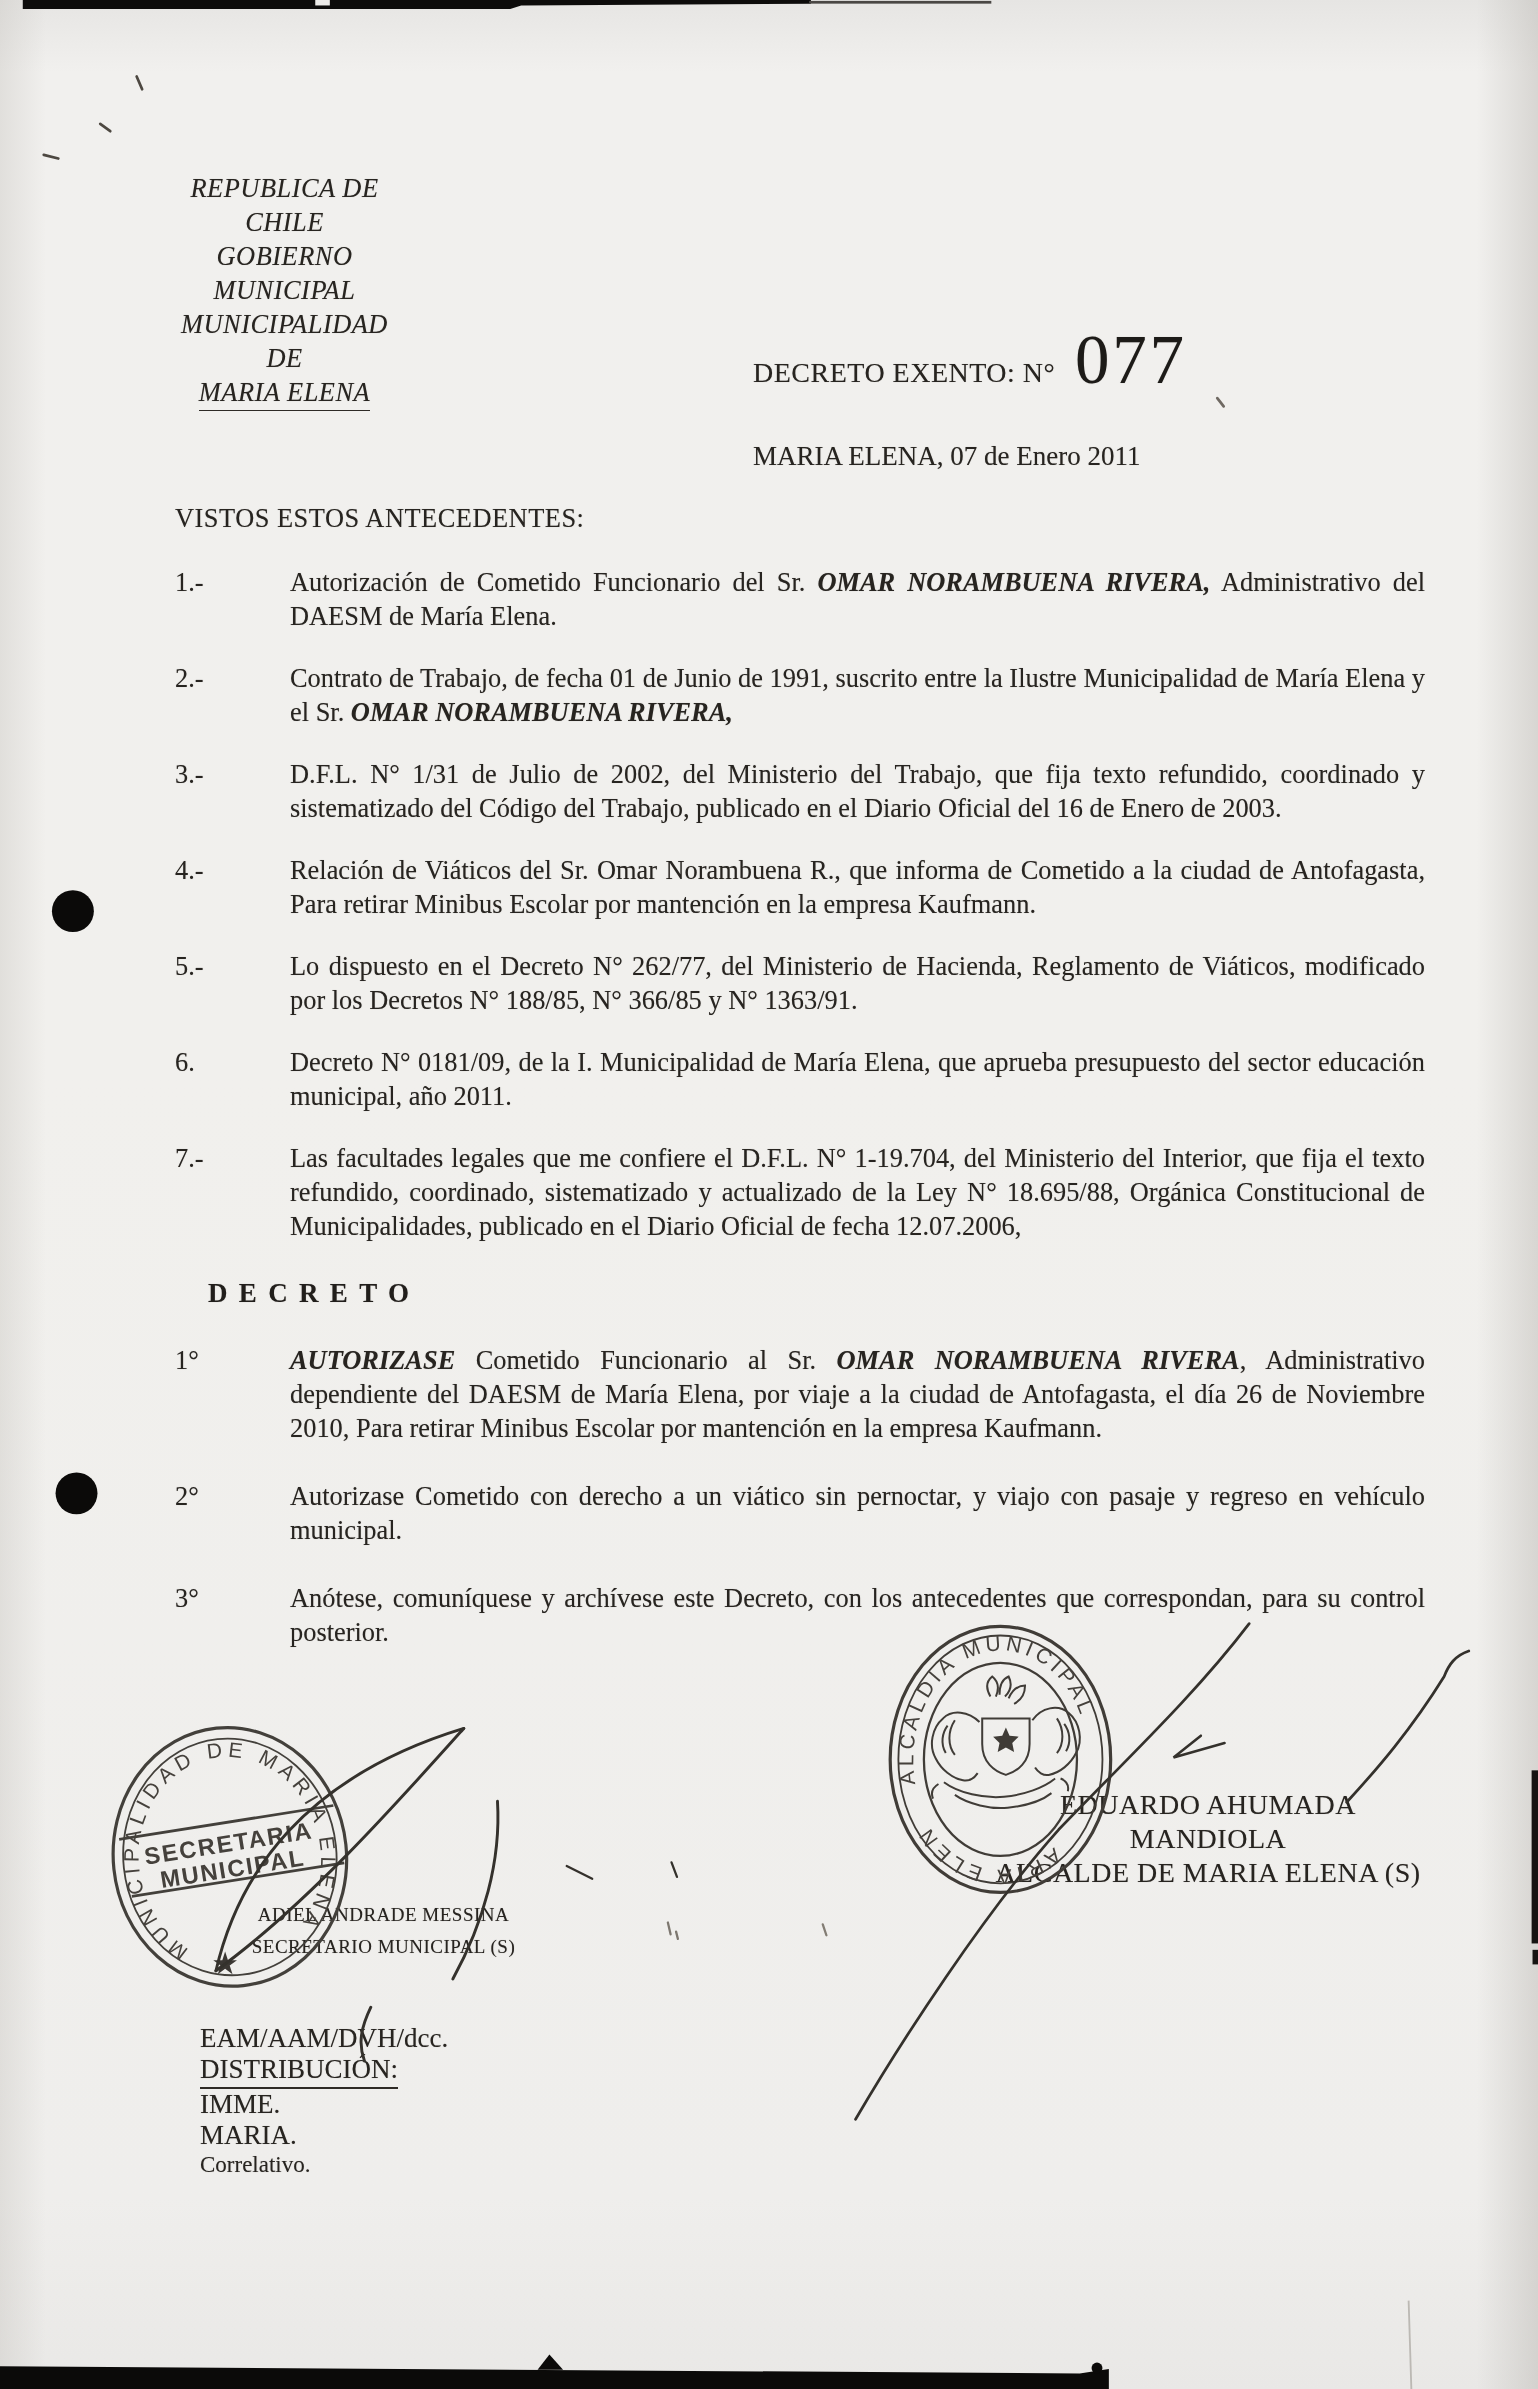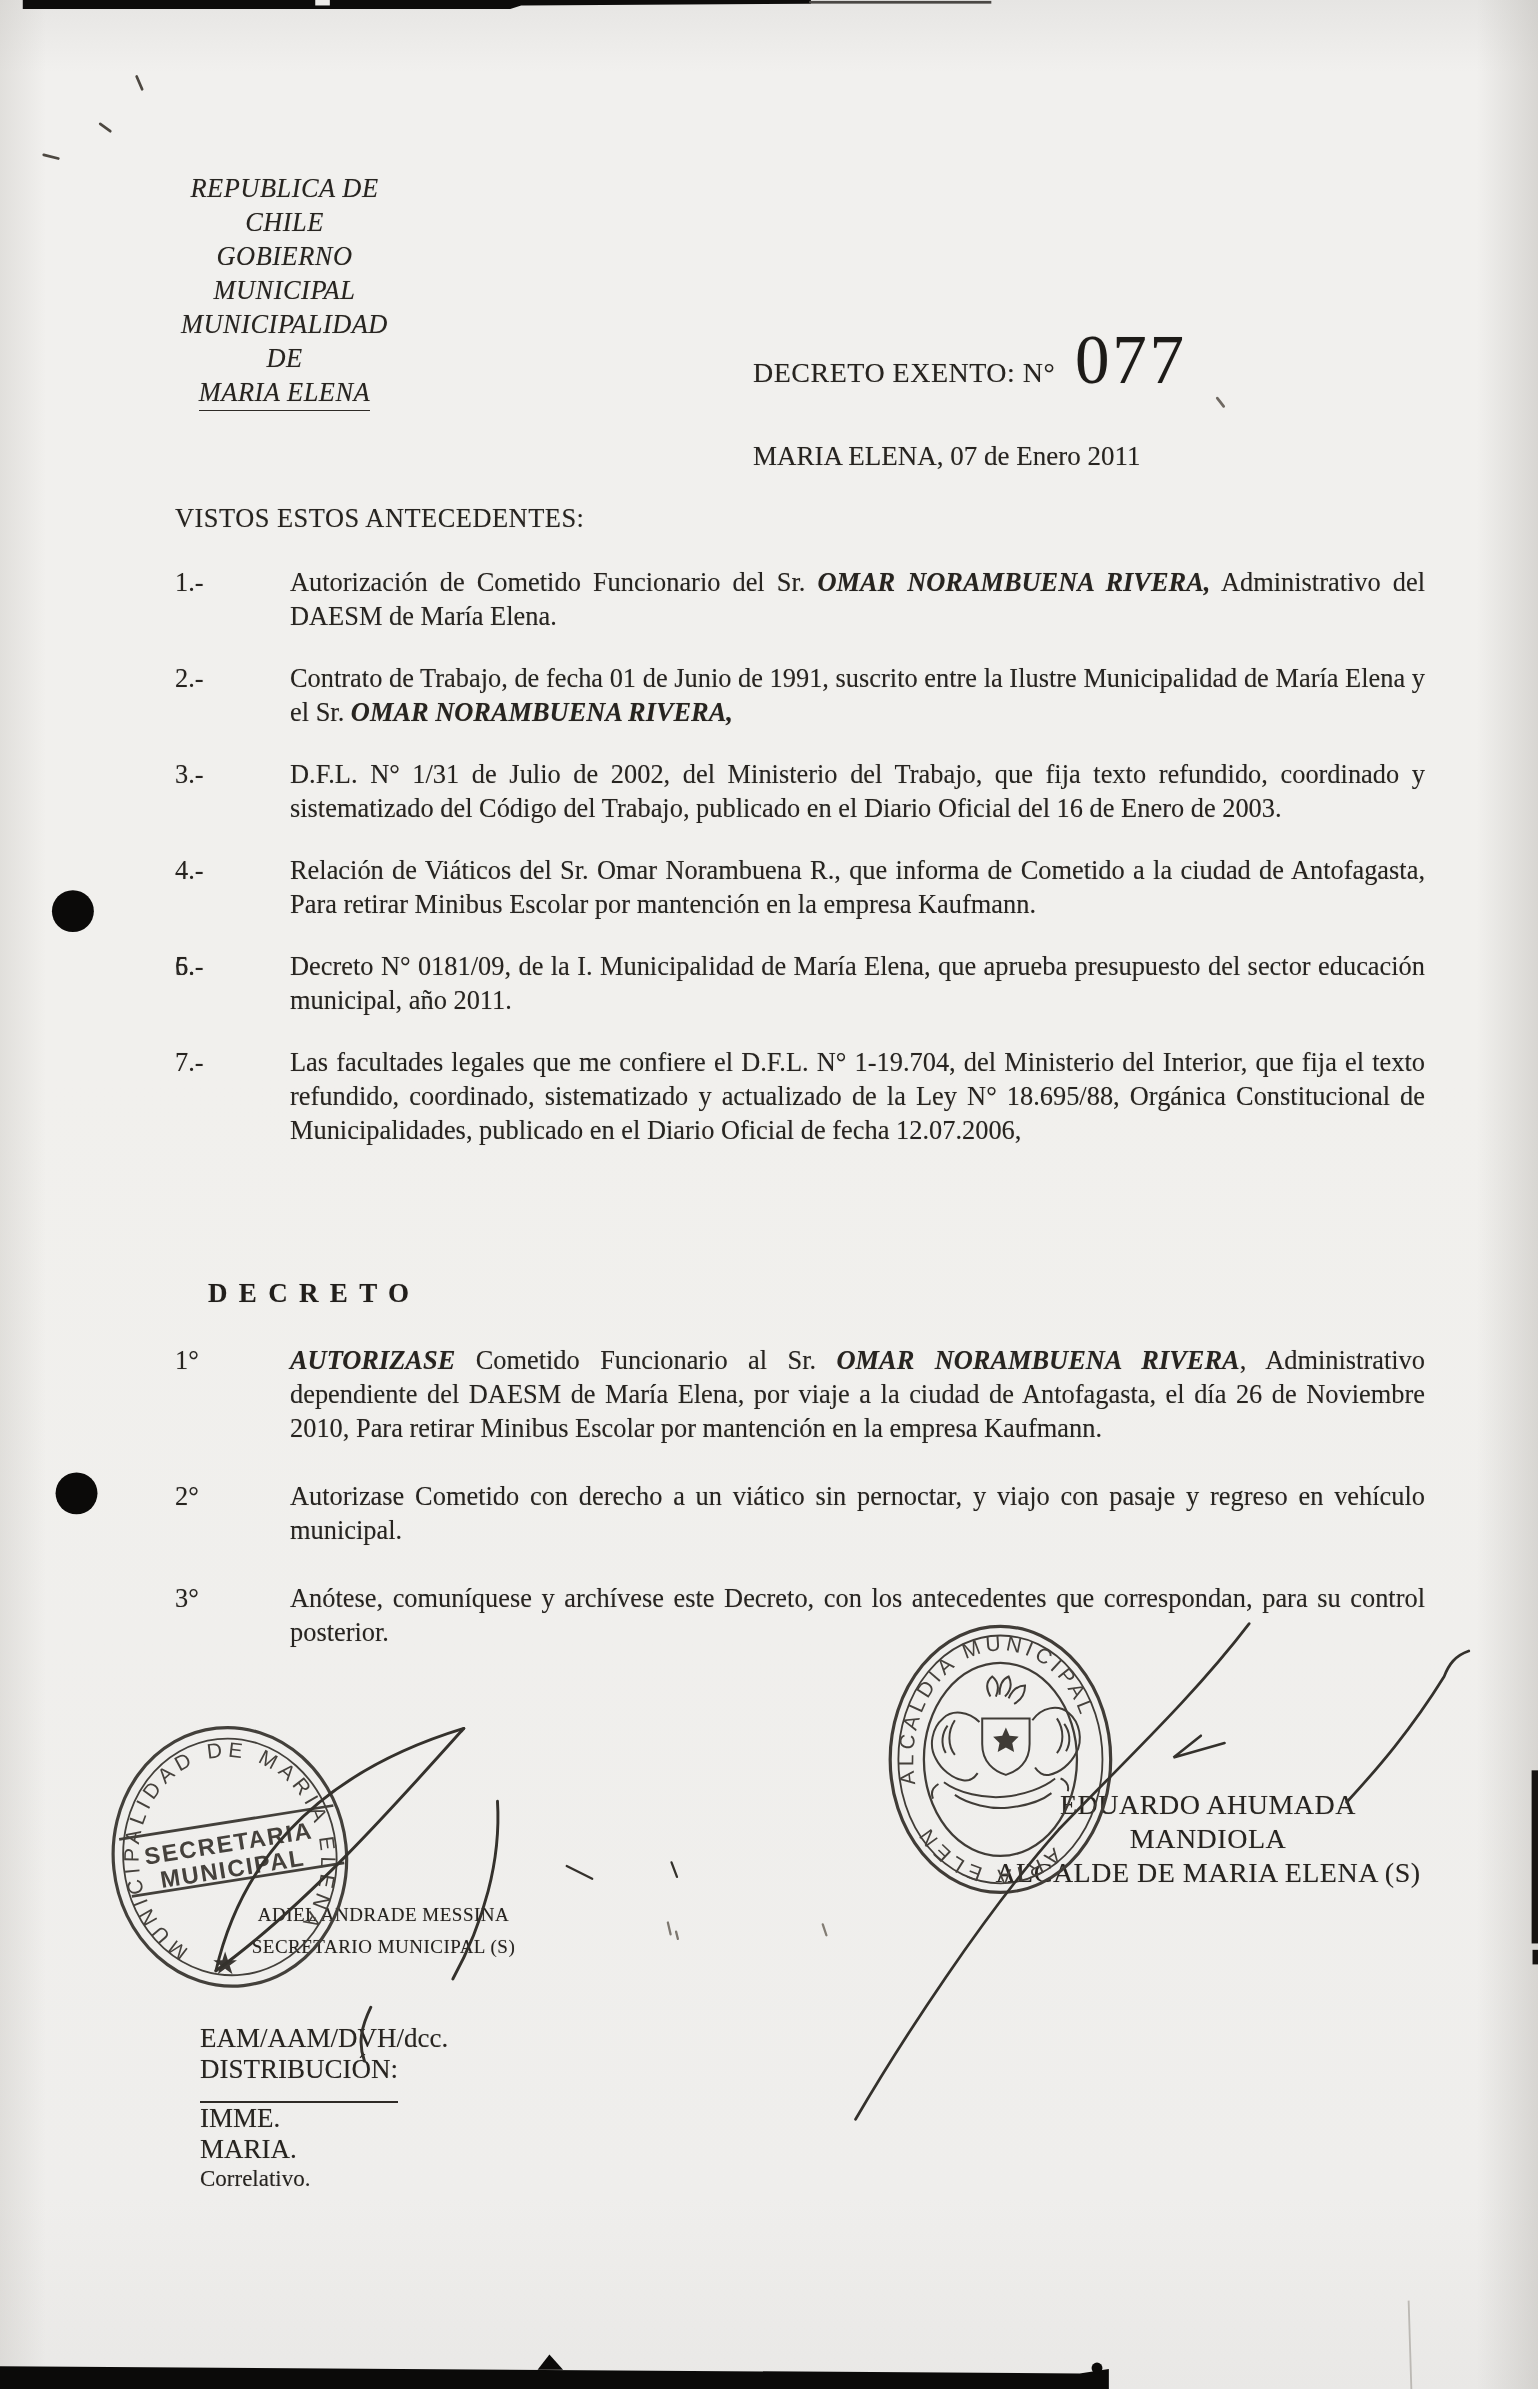--- a/index.html
+++ b/index.html
@@ -24,21 +24,21 @@
   #decreto-list{top:1343px;}
   .doc-item{position:relative;padding-left:115px;margin-bottom:28px;text-align:justify;font-size:26.4px;line-height:34px;}
   #decreto-list .doc-item{margin-bottom:34px;}
   .item-num{position:absolute;left:0;top:0;}
   .b{font-weight:bold;font-style:italic;}
   .decreto-head{left:208px;top:1278px;font-size:27px;font-weight:bold;letter-spacing:.42em;color:#211e1b;}
   .sig{text-align:center;font-size:19px;line-height:32px;letter-spacing:0.5px;}
   #sig-secretary{left:193px;top:1899px;width:381px;}
   #sig-mayor{left:984px;top:1788px;width:448px;font-size:28px;line-height:34px;}
   .footer{left:200px;top:2023px;font-size:27px;line-height:30.5px;}
-  .footer .u{display:inline-block;border-bottom:2.3px solid #2e2a26;padding-bottom:17px;}
+  .footer .u{display:inline-block;border-bottom:2.3px solid #2e2a26;padding-bottom:3px;}
   .footer .small{font-size:23px;}
   svg.overlay{position:absolute;left:0;top:0;z-index:6;pointer-events:none;}
   .txtlayer{position:absolute;inset:0;z-index:2;}
 </style>
 </head>
 <body>
 
 <div class="page">
 
   <div class="txtlayer">
@@ -54,21 +54,21 @@
     <div class="abs t decree-num">077</div>
     <div class="abs t dateline">MARIA ELENA,  07 de Enero 2011</div>
 
     <div class="abs t vistos">VISTOS ESTOS ANTECEDENTES:</div>
 
     <div class="abs t list" id="antecedentes">
         <div class="doc-item"><span class="item-num">1.-</span><span class="item-text"><span>Autorización de Cometido Funcionario del Sr. </span><span class="b">OMAR NORAMBUENA RIVERA,</span><span>  Administrativo del DAESM de María Elena.</span></span></div>
         <div class="doc-item"><span class="item-num">2.-</span><span class="item-text"><span>Contrato de Trabajo, de fecha 01 de Junio de 1991, suscrito entre la Ilustre Municipalidad de María Elena y el Sr. </span><span class="b">OMAR NORAMBUENA RIVERA,</span></span></div>
         <div class="doc-item"><span class="item-num">3.-</span><span class="item-text"><span>D.F.L. N° 1/31 de Julio de 2002, del Ministerio del Trabajo, que fija texto refundido, coordinado y sistematizado del Código del Trabajo, publicado en el Diario Oficial del 16 de Enero de 2003.</span></span></div>
         <div class="doc-item"><span class="item-num">4.-</span><span class="item-text"><span>Relación de Viáticos del Sr. Omar Norambuena R., que informa de Cometido a la ciudad de Antofagasta, Para retirar Minibus Escolar por mantención en la empresa Kaufmann.</span></span></div>
-        <div class="doc-item"><span class="item-num">5.-</span></div>
+        <div class="doc-item"><span class="item-num">5.-</span><span class="item-text"><span>Lo dispuesto en el Decreto N° 262/77, del Ministerio de Hacienda, Reglamento de Viáticos, modificado por los Decretos N° 188/85, N° 366/85 y N° 1363/91.</span></span></div>
         <div class="doc-item"><span class="item-num">6.</span><span class="item-text"><span>Decreto N° 0181/09, de la I. Municipalidad de María Elena, que aprueba presupuesto del sector educación municipal, año 2011.</span></span></div>
         <div class="doc-item"><span class="item-num">7.-</span><span class="item-text"><span>Las facultades legales que me confiere el D.F.L. N° 1-19.704, del Ministerio del Interior, que fija el texto refundido, coordinado, sistematizado y actualizado de la Ley N° 18.695/88, Orgánica Constitucional de Municipalidades, publicado en el Diario Oficial de fecha 12.07.2006,</span></span></div>
       </div>
 
     <div class="abs t decreto-head">DECRETO</div>
 
     <div class="abs t list" id="decreto-list">
         <div class="doc-item"><span class="item-num">1°</span><span class="item-text"><span class="b">AUTORIZASE</span><span>  Cometido Funcionario al Sr. </span><span class="b">OMAR NORAMBUENA RIVERA</span><span>, Administrativo dependiente del DAESM de María Elena, por viaje a la ciudad de Antofagasta, el día  26 de Noviembre 2010, Para retirar Minibus Escolar por mantención en la empresa Kaufmann.</span></span></div>
         <div class="doc-item"><span class="item-num">2°</span><span class="item-text"><span>Autorizase Cometido con derecho a un viático sin pernoctar, y viajo con pasaje y regreso en vehículo municipal.</span></span></div>
         <div class="doc-item"><span class="item-num">3°</span><span class="item-text"><span>Anótese, comuníquese y archívese este Decreto, con los antecedentes que correspondan, para su control posterior.</span></span></div>

